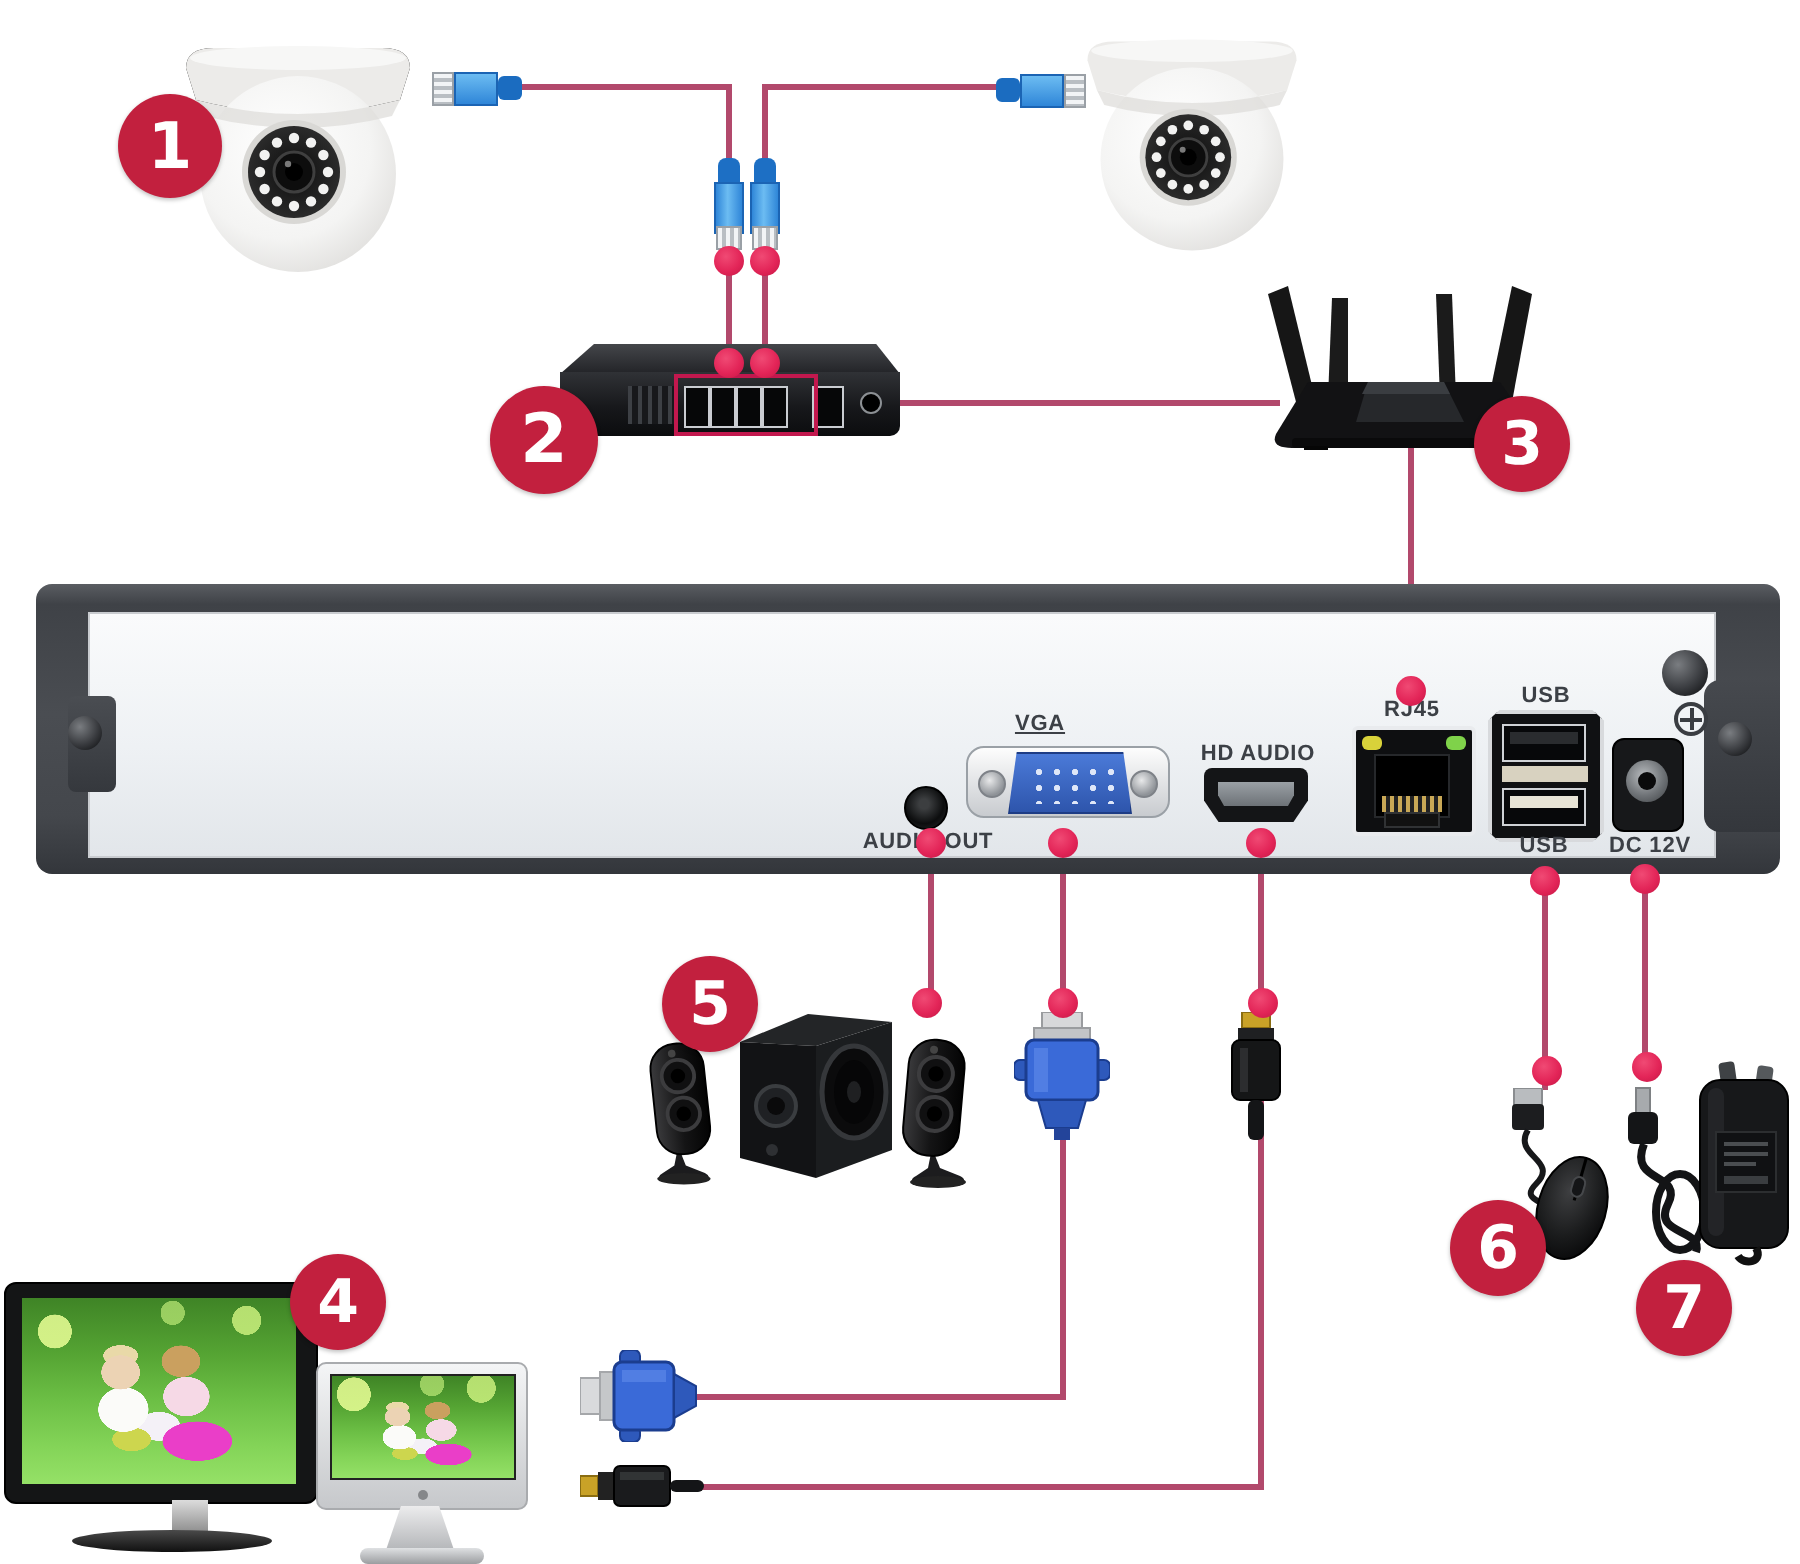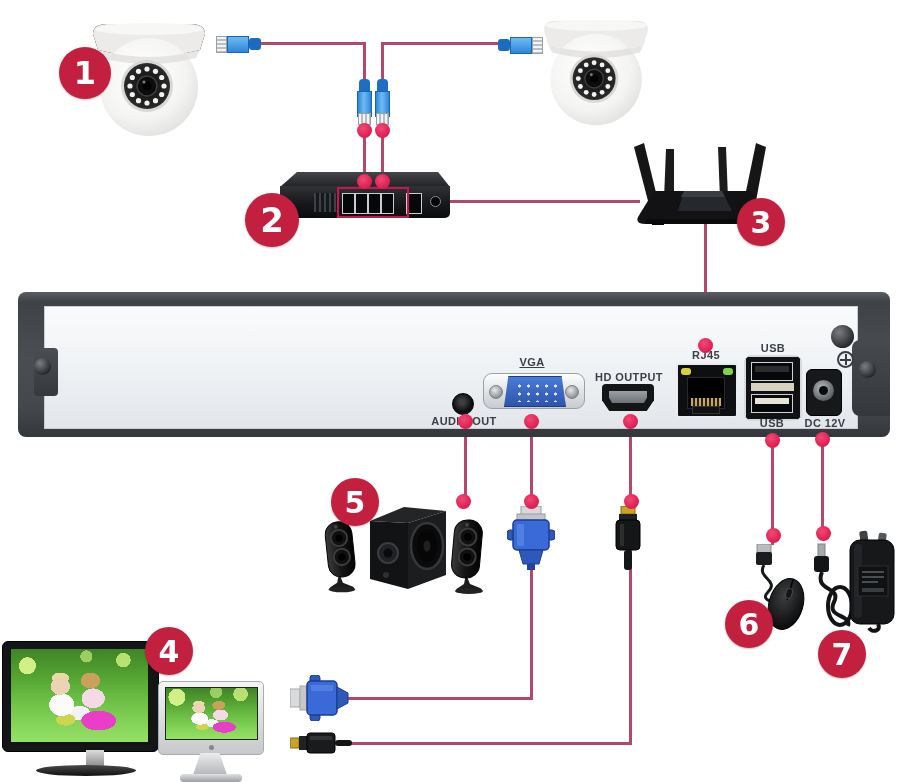--- a/index.html
+++ b/index.html
@@ -279,26 +279,26 @@
     <div class="audio-jack"></div>
     <span class="nvr-label" style="left:464px;top:415px;">AUDIO OUT</span>
 
     <div class="vga-port">
       <div class="hole" style="left:5px;"></div>
       <div class="hole" style="right:5px;"></div>
       <div class="vga-blue">
           <div class="vga-pins"></div>
         </div>
     </div>
-    <span class="nvr-label" style="left:532px;top:356px;text-decoration:underline;">VGA</span>
+    <span class="nvr-label" style="left:520px;top:356px;text-decoration:underline;">VGA</span>
 
     <div class="hdmi-port">
         <div class="slot"></div>
       </div>
-    <span class="nvr-label" style="left:629px;top:371px;">HD OUTPUT</span>
+    <span class="nvr-label" style="left:629px;top:371px;">HD AUDIO</span>
 
     <div class="rj45-port">
       <div class="led" style="left:3px;background:#d8d23a;"></div>
       <div class="led" style="right:3px;background:#7fd24a;"></div>
       <div class="cavity">
           <div class="pins"></div>
         </div>
       <div class="tab"></div>
     </div>
     <span class="nvr-label" style="left:706px;top:349px;">RJ45</span>

